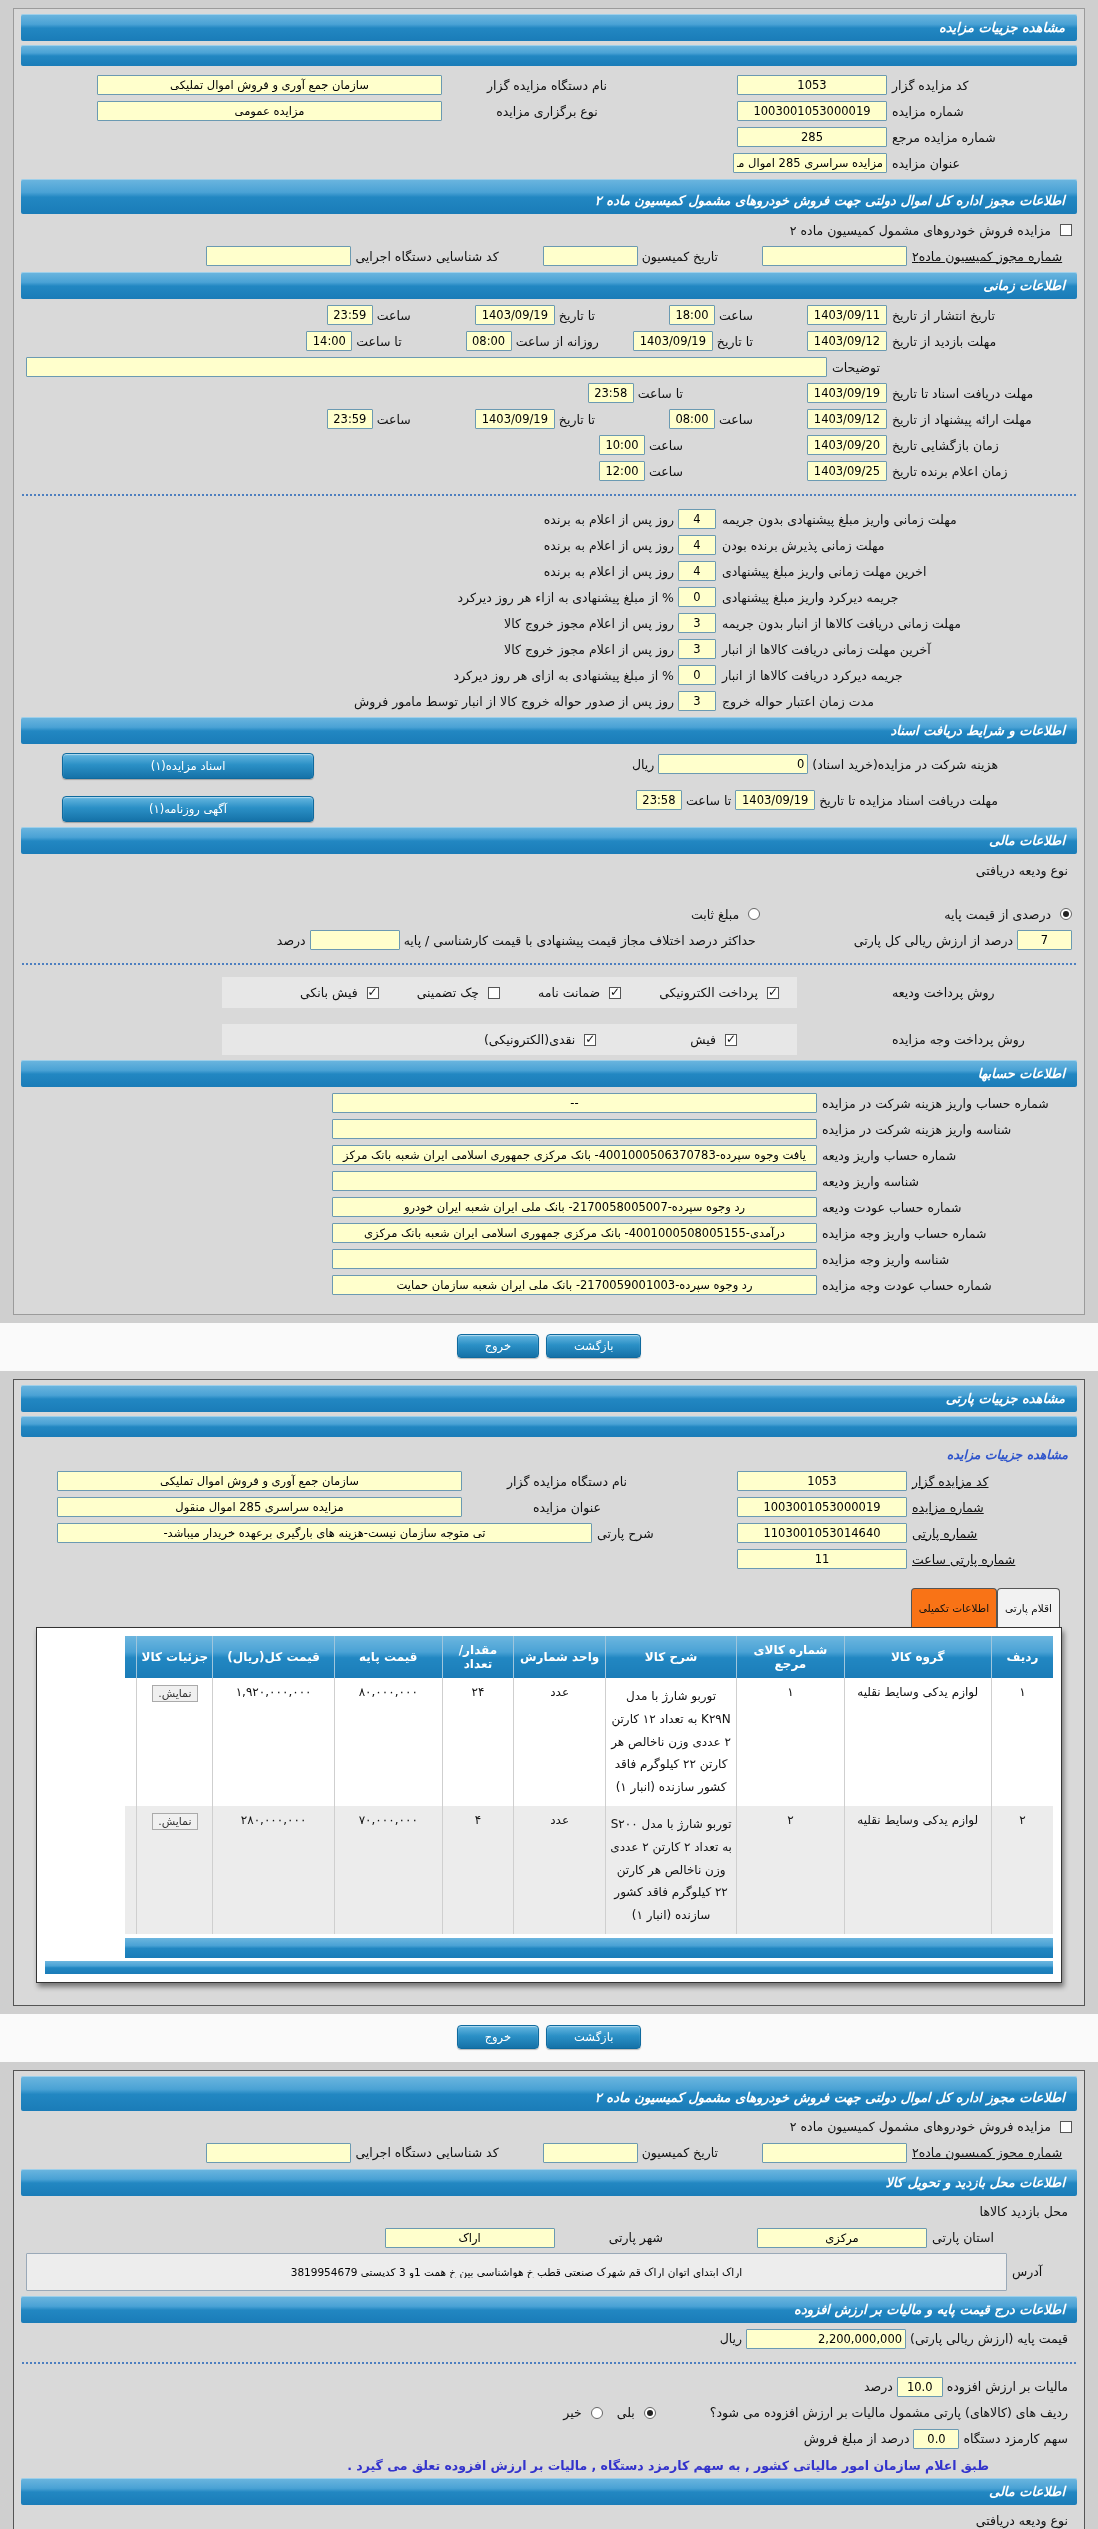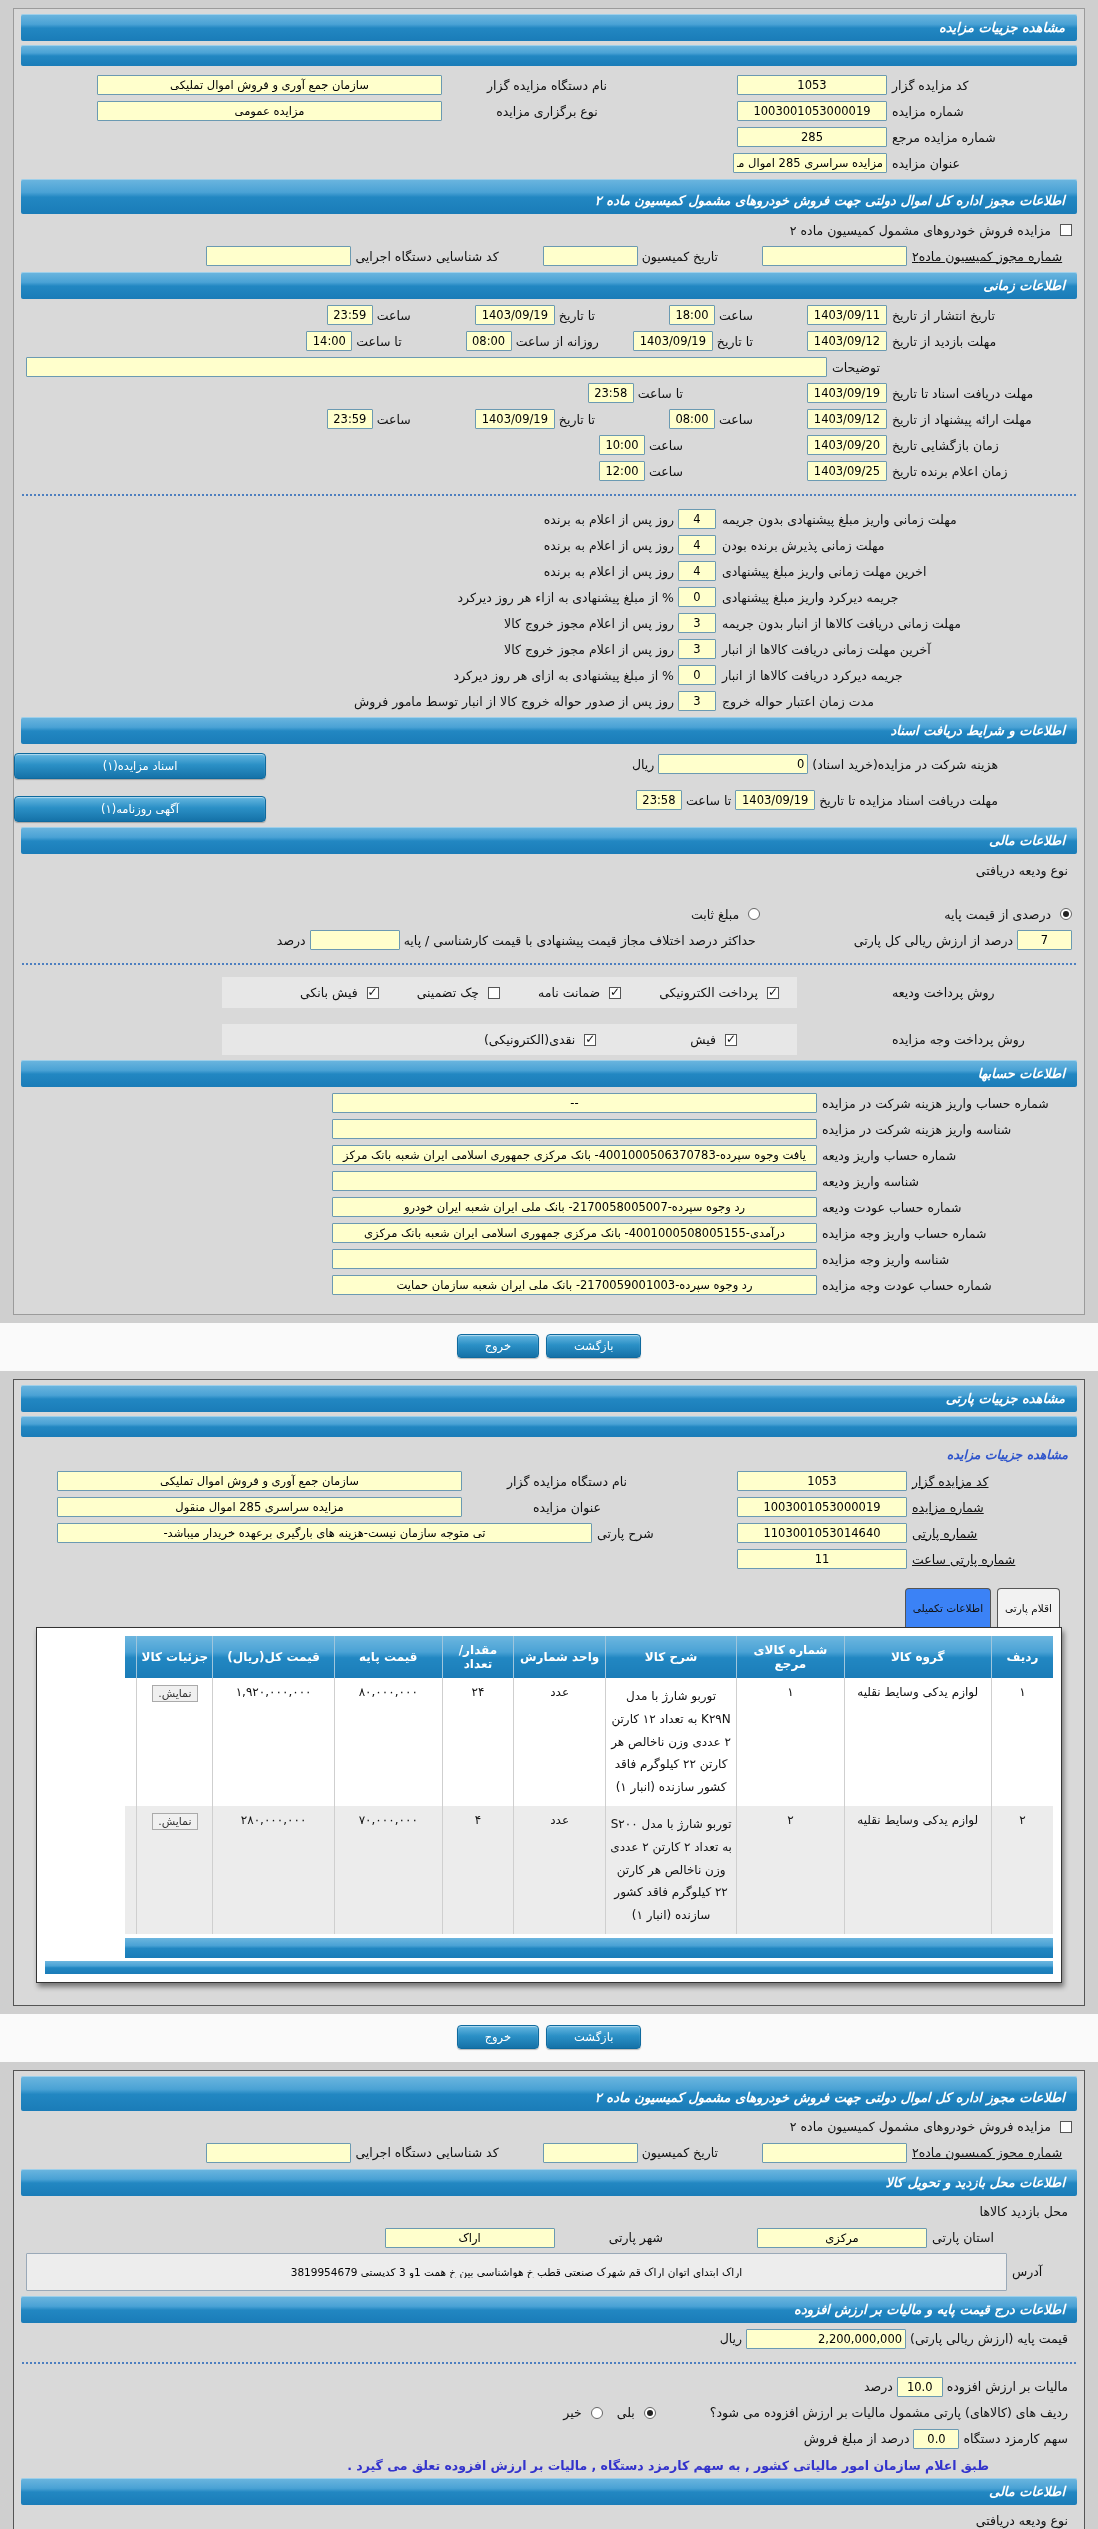--- a/index.html
+++ b/index.html
@@ -54,28 +54,28 @@
   .rb.on::after { content:""; position:absolute; inset:2px; background:#222; border-radius:50%; }
   .graybox { background:#e7e7e7; padding:8px 18px; display:flex; align-items:center; gap:34px; flex:none; }
   .btn {
     background:linear-gradient(180deg,#67b7e0 0%,#2b90c6 45%,#1572a8 100%);
     color:#fff; border:1px solid #0f6a9e; border-radius:4px; font-size:11.5px;
     padding:4px 27px; font-family:inherit; cursor:pointer;
     box-shadow:inset 0 1px 1px rgba(255,255,255,.5), 0 1px 1px rgba(0,0,0,.25);
   }
   .btn.wide { width:252px; padding:5px 0; text-align:center; }
   .btnstrip { display:flex; justify-content:center; gap:7px; padding:11px 0 13px; background:#fafafa; }
-  .sidebtns { width:300px; display:flex; flex-direction:column; align-items:flex-end; gap:17px; padding-top:4px; flex:none; }
+  .sidebtns { width:300px; display:flex; flex-direction:column; align-items:flex-start; gap:17px; padding-top:4px; flex:none; }
   .docswrap { display:flex; }
   .docsright { flex:1 1 auto; }
   .subhdr { color:#2f55cc; font-weight:bold; font-style:italic; font-size:12.5px; margin:10px 16px 8px; }
   .tabs { display:flex; align-items:flex-end; padding:0 24px; margin-top:18px; }
   .tab { border:1px solid #555; border-bottom:none; border-radius:4px 4px 0 0; padding:13px 7px;
          font-size:10.5px; background:#f2f2f2; cursor:pointer; }
-  .tab.inactive { background:#3b82f6; margin-right:6px; }
+  .tab.inactive { background:#f97316; margin-right:0; }
   .tbox { margin:0 22px 8px; background:#fff; border:1px solid #333; padding:8px;
           box-shadow:2px 4px 5px rgba(0,0,0,.45); }
   table.itable { border-collapse:collapse; width:calc(100% - 80px); margin-left:auto; margin-right:0; }
   table.itable th {
     background:linear-gradient(180deg,#6cb6df 0%,#4aa2d5 38%,#2287c2 52%,#1a7cb8 100%);
     color:#fff; font-size:12px; font-weight:bold; padding:7px 3px; border-left:1px solid #9fc6dd;
   }
   table.itable th:last-child { border-left:none; }
   table.itable td { border-left:1px solid #cfcfcf; padding:7px 4px; font-size:12px;
     text-align:center; vertical-align:top; background:#fff; }

